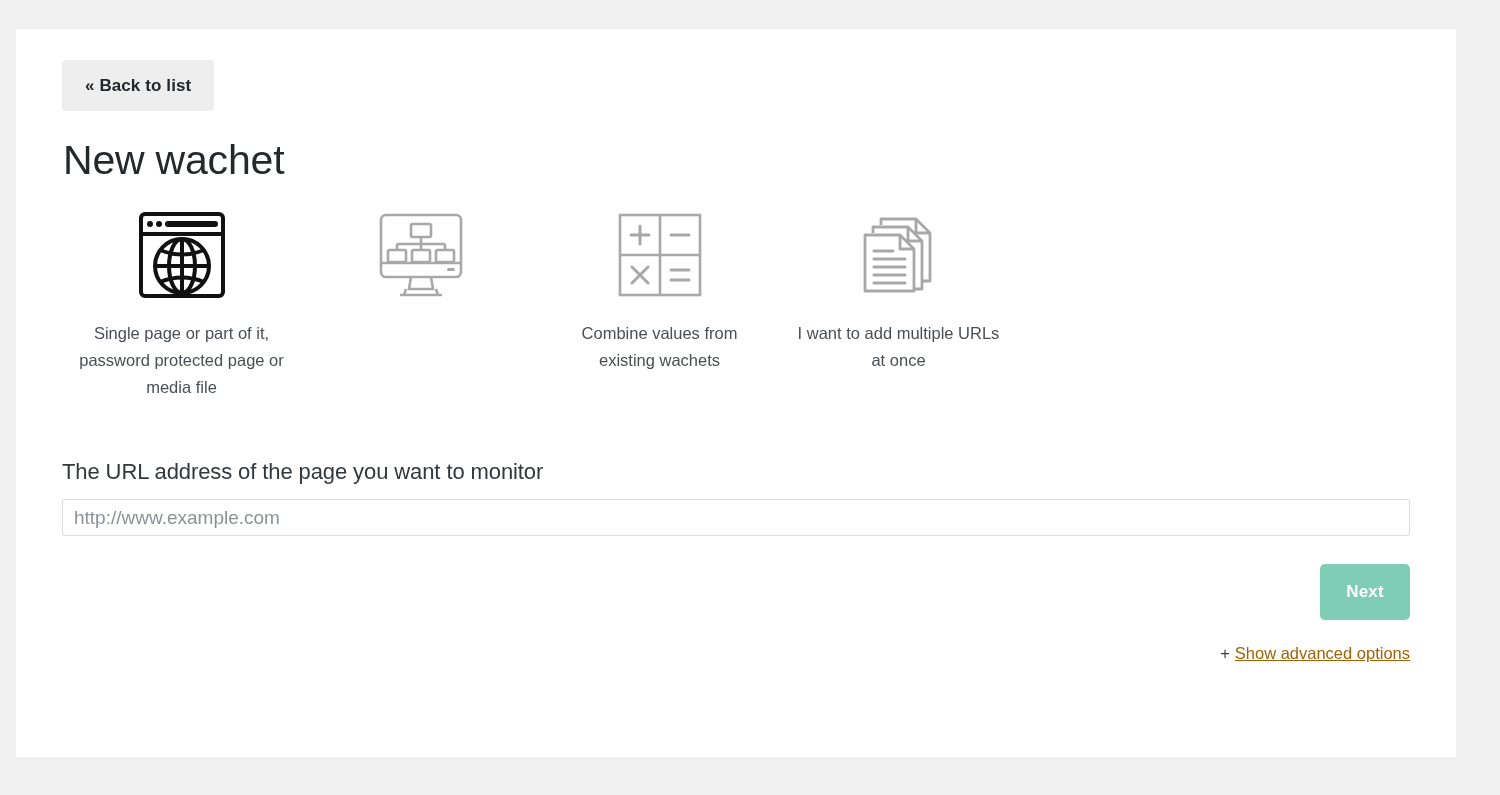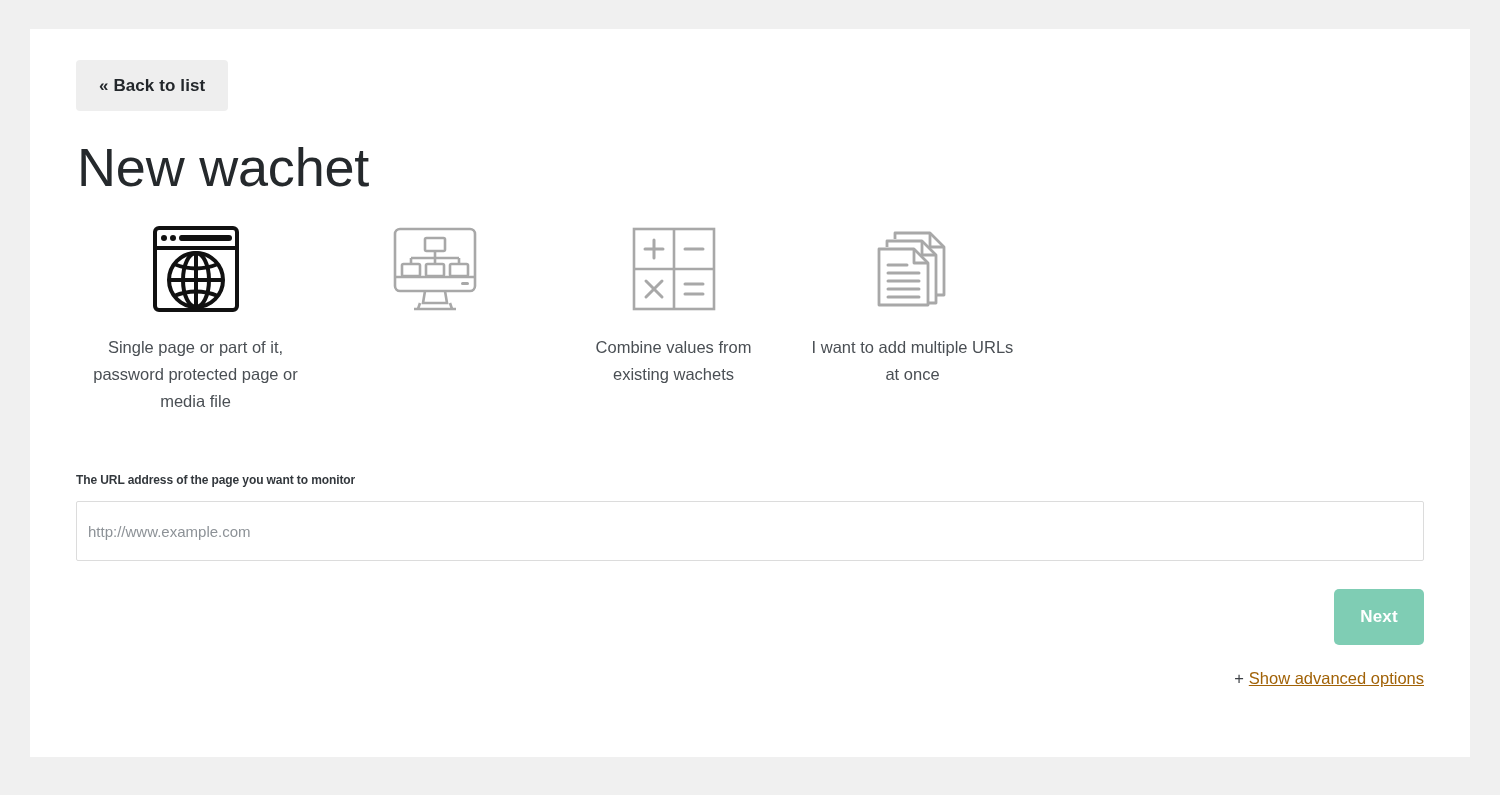--- a/index.html
+++ b/index.html
@@ -17,21 +17,21 @@
   #app {
     position: relative;
     width: 1500px;
     height: 795px;
     background: #f0f0f0;
     overflow: hidden;
   }
 
   .card {
     position: absolute;
-    left: 30px;
+    left: 16px;
     top: 29px;
     width: 1440px;
     height: 728px;
     background: #ffffff;
     padding: 31px 46px 0 46px;
   }
 
   
   .back-btn {
     display: inline-block;
@@ -44,21 +44,21 @@
     font-family: "Liberation Sans", sans-serif;
     padding: 17px 23px 17px 23px;
     line-height: 1;
     cursor: pointer;
     letter-spacing: 0.1px;
   }
 
   
   .page-title {
     margin: 27px 0 11px 1px;
-    font-size: 54px;
+    font-size: 41px;
     font-weight: normal;
     color: #25292c;
     letter-spacing: -0.2px;
     line-height: 1.1;
   }
 
   
   .section-label {
     margin-top: 27px;
     font-size: 16.5px;
@@ -91,35 +91,35 @@
     color: #4a4f54;
     line-height: 27px;
     max-width: 215px;
     margin-left: auto;
     margin-right: auto;
   }
 
   
   .field-label {
     margin-top: 58px;
-    font-size: 12px;
-    font-weight: bold;
+    font-size: 22px;
+    font-weight: normal;
     color: #33383d;
     letter-spacing: -0.1px;
   }
   .url-input {
     display: block;
     margin-top: 14px;
     width: 1348px;
-    height: 60px;
+    height: 37px;
     border: 1px solid #dcdcdc;
     border-radius: 2px;
     background: #fff;
     padding: 0 11px;
-    font-size: 15px;
+    font-size: 19px;
     font-family: "Liberation Sans", sans-serif;
     color: #3b3f44;
     outline: none;
   }
   .url-input::placeholder { color: #8d9297; opacity: 1; }
 
   
   .actions {
     margin-top: 28px;
     width: 1348px;

